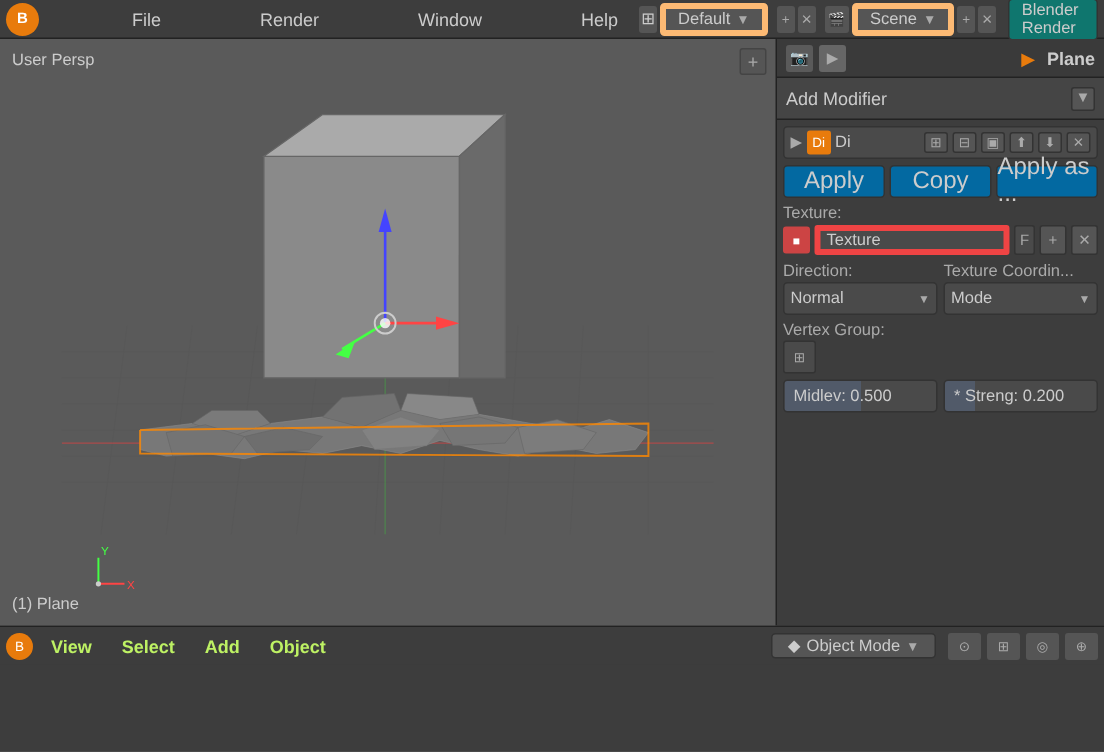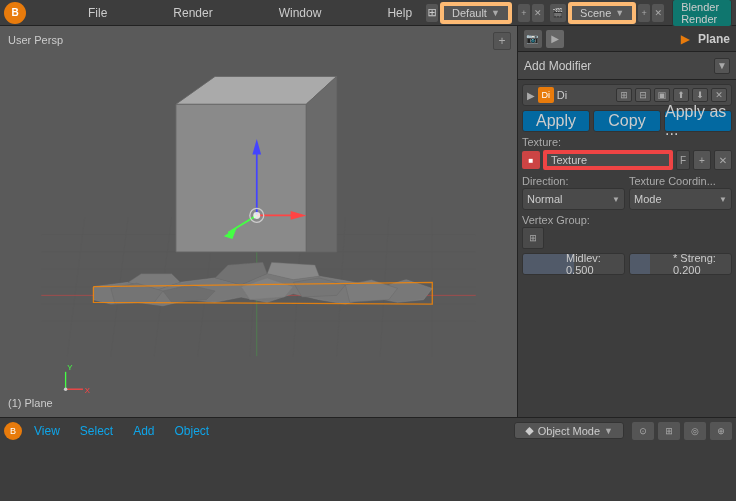--- a/index.html
+++ b/index.html
@@ -301,21 +301,20 @@
       overflow: hidden;
     }
     .num-field-fill {
       position: absolute;
       left: 0; top: 0; bottom: 0;
       background: rgba(100, 130, 180, 0.3);
     }
     .num-field-text {
       position: relative;
       z-index: 1;
-      margin-left: 37px;
     }
 
     
     #bottom-bar {
       height: 26px;
       background: #3d3d3d;
       display: flex;
       align-items: center;
       border-top: 1px solid #222;
       padding: 0 4px;
@@ -323,23 +322,24 @@
     }
     .bottom-icon {
       width: 18px; height: 18px;
       background: #e87b0c;
       border-radius: 50%;
       display: flex; align-items: center; justify-content: center;
       font-size: 9px; color: #fff;
     }
     .bottom-menu-item {
       padding: 2px 8px;
-      color: #0ea5e9;
+      color: #bef264;
       font-size: 12px;
       cursor: pointer;
+      font-weight: bold;
     }
     .bottom-sep { flex: 1; }
     .bottom-mode-btn {
       background: #555;
       border: 1px solid #333;
       border-radius: 3px;
       padding: 1px 10px;
       color: #ccc;
       font-size: 11px;
       cursor: pointer;

